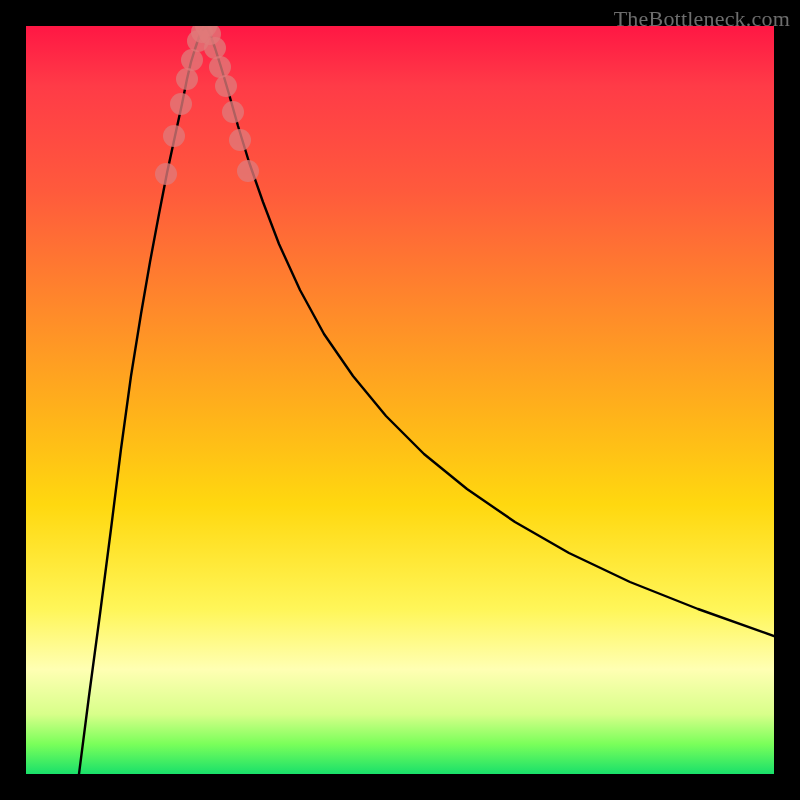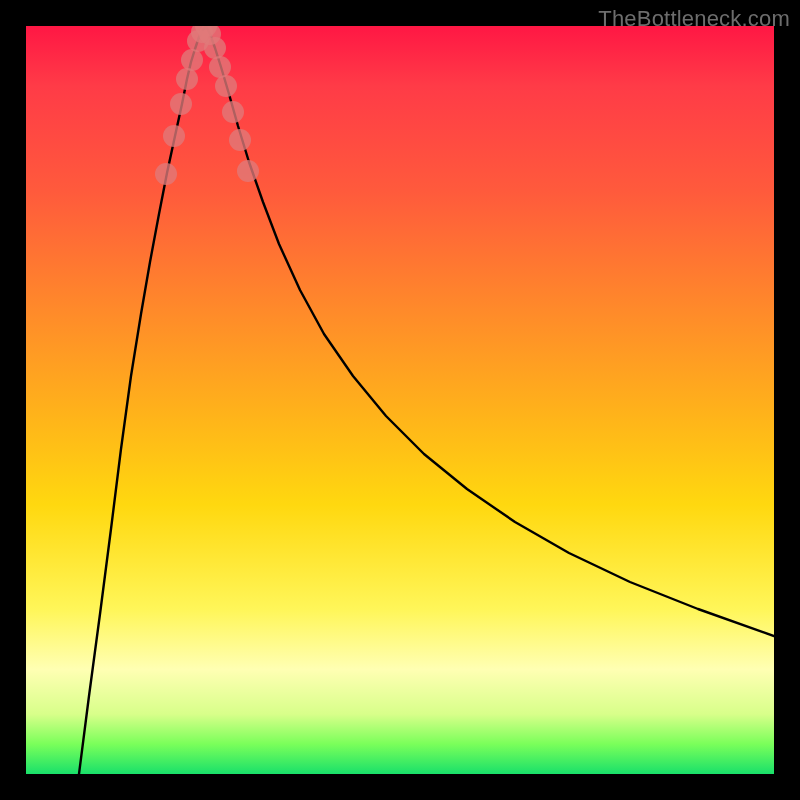--- a/index.html
+++ b/index.html
@@ -42,20 +42,21 @@
   }
   .watermark {
     position: absolute;
     top: 6px;
     right: 10px;
     color: #6d6d6d;
     font-size: 22px;
     font-weight: 400;
     letter-spacing: 0.2px;
     user-select: none;
+    font-family: Liberation Serif, serif;
   }
   svg {
     display: block;
   }
 </style>
 </head>
 <body>
 
 <div class="frame">
 

